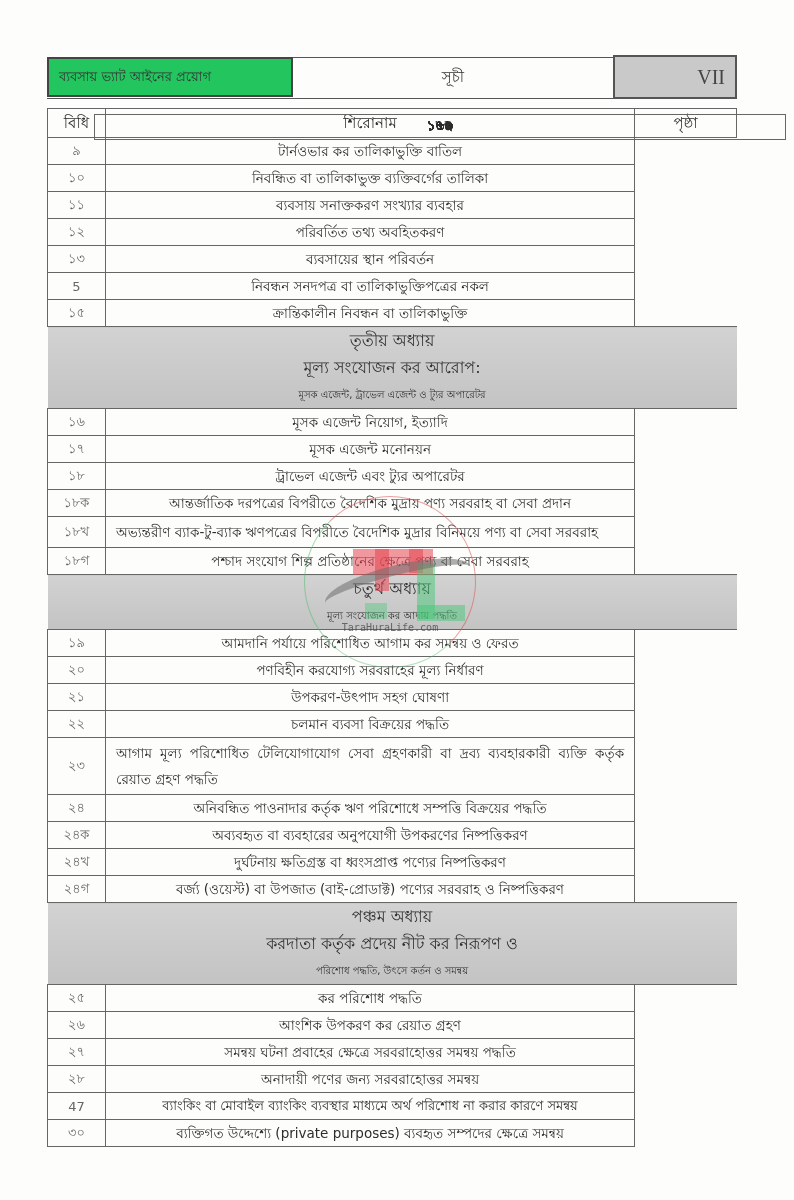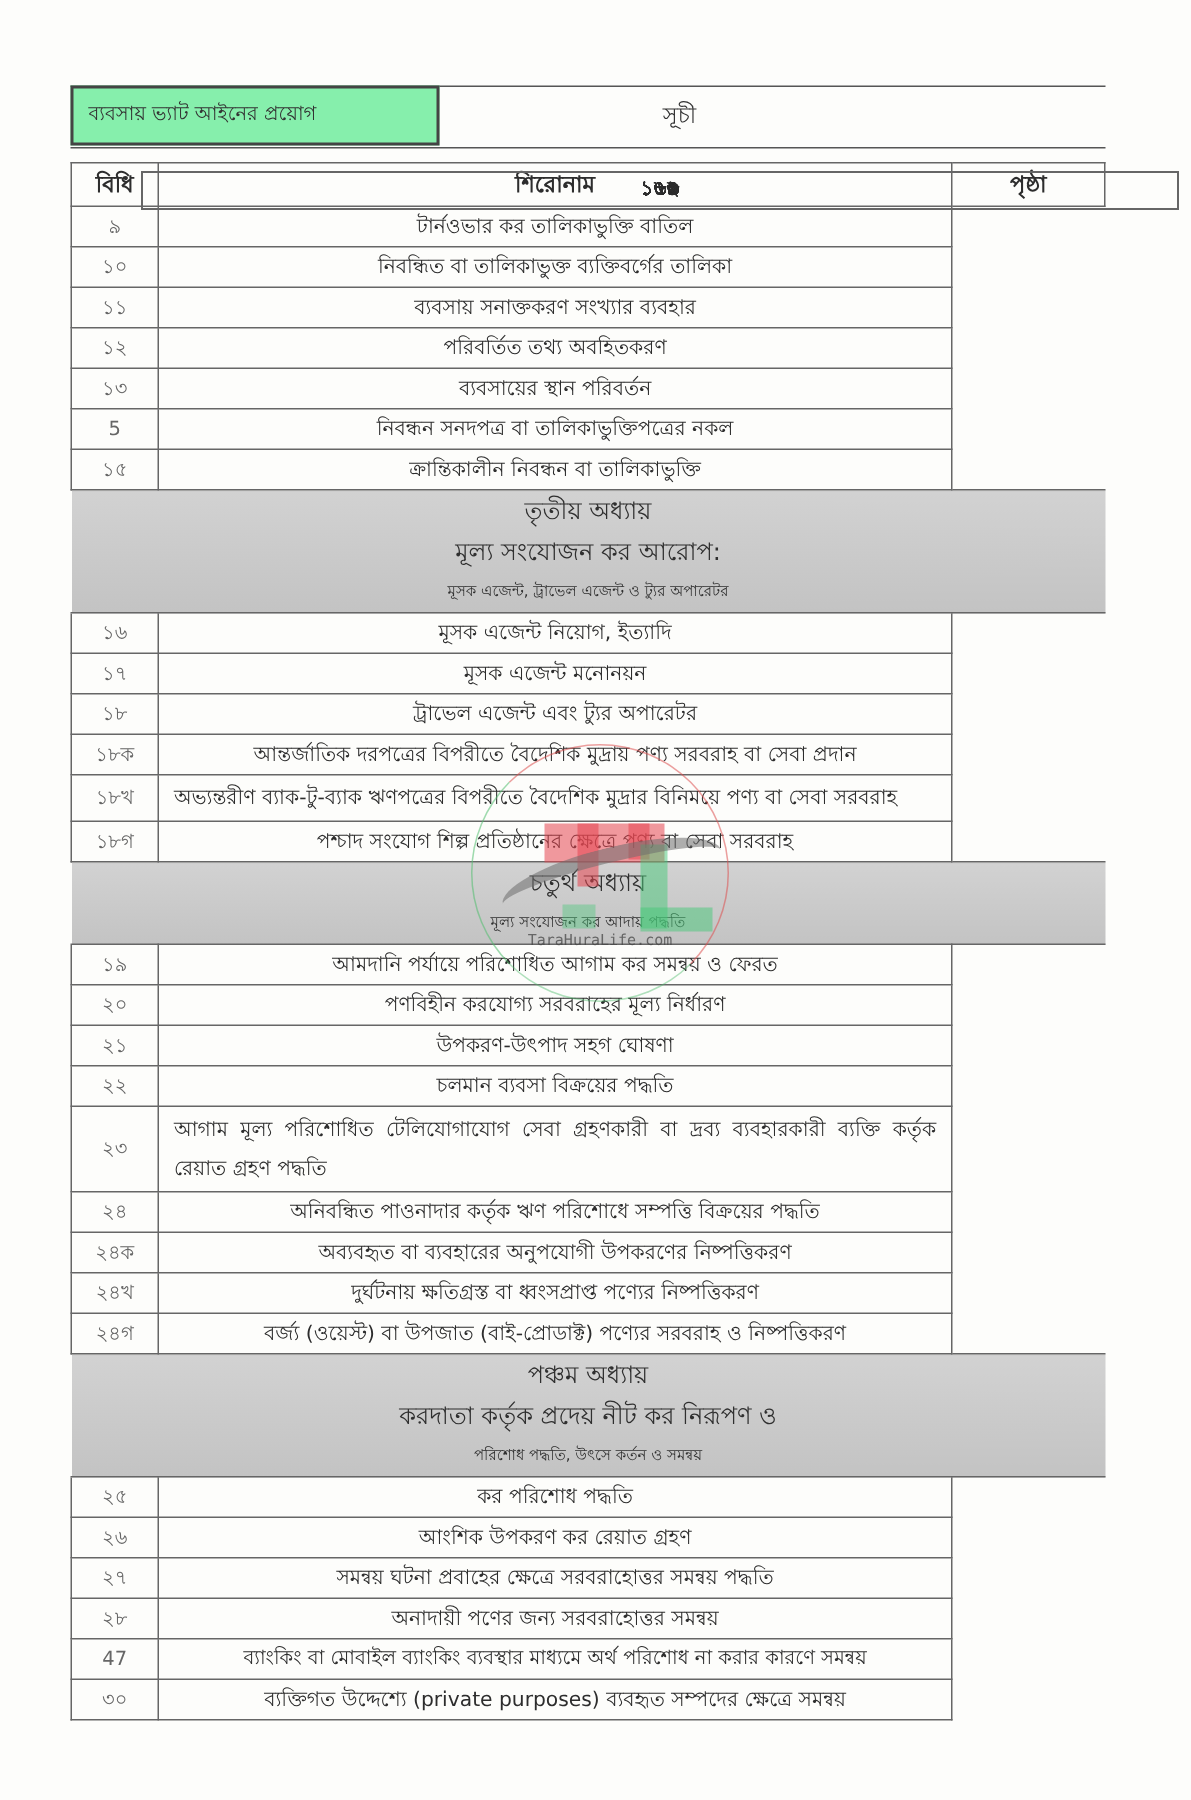--- a/index.html
+++ b/index.html
@@ -10,21 +10,21 @@
     color: #2a2a2a;
     position: relative;
     overflow: hidden;
   }
   .page { position: absolute; left: 47px; top: 57px; width: 690px; }
 
   
   .run-header { position: relative; height: 40px; border-top: 1px solid #555; border-bottom: 1px solid #555; }
   .run-left {
     position: absolute; left: 0; top: -1px; width: 246px; height: 40px;
-    background: #86efac; border: 2px solid #444; box-sizing: border-box;
+    background: #22c55e; border: 2px solid #444; box-sizing: border-box;
     font-size: 13px; line-height: 36px; padding-left: 10px; color: #333;
   }
   .run-center {
     position: absolute; left: 246px; top: 0; width: 320px; height: 38px;
     text-align: center; line-height: 38px; font-size: 15px; color: #333;
     padding-left: 0;
   }
   .run-right {
     position: absolute; right: 0; top: -3px; width: 124px; height: 44px;
     background: #c9c9c9; border: 2px solid #555; box-sizing: border-box;
@@ -36,37 +36,37 @@
   }
 
   
   table.toc {
     margin-top: 9px; width: 690px; border-collapse: collapse;
     font-size: 13.5px; color: #2d2d2d;
   }
   table.toc td, table.toc th {
     border: 1px solid #666; padding: 0; vertical-align: middle;
   }
-  table.toc th { font-weight: bold; height: 28px; font-size: 15px; }
+  table.toc th { font-weight: normal; height: 28px; font-size: 15px; }
   col.c1 { width: 58px; } col.c2 { width: 530px; } col.c3 { width: 102px; }
   td.rule { text-align: center; color: #666; font-size: 13px; }
   td.title { padding: 0 10px !important; text-align: center; line-height: 26px; }
   td.title.multi { text-align: justify; line-height: 26px; padding-top: 2px !important; padding-bottom: 2px !important; }
   td.page { text-align: center; }
   tr.row td { height: 24px; }
   tr.chapter td {
     background: linear-gradient(#d2d2d2, #c3c3c3);
     text-align: center; border-left: none; border-right: none;
   }
   .chap-line { display: block; line-height: 27px; font-size: 16px; color: #2f2f2f; }
   .chap-line.bold { font-size: 10px; }
 
   
   .watermark {
-    position: absolute; left: 314px; top: 496px; width: 170px; height: 170px;
+    position: absolute; left: 304px; top: 496px; width: 170px; height: 170px;
     border-radius: 50%;
     border: 1px solid rgba(220,80,80,0.55);
     border-left-color: rgba(80,190,110,0.55);
     border-bottom-color: rgba(80,190,110,0.45);
     pointer-events: none;
   }
   .wm-red { position: absolute; left: 48px; top: 52px; width: 80px; height: 26px; background: rgba(230,70,80,0.55); }
   .wm-red2 { position: absolute; left: 70px; top: 52px; width: 14px; height: 42px; background: rgba(230,70,80,0.55); }
   .wm-red3 { position: absolute; left: 104px; top: 52px; width: 14px; height: 24px; background: rgba(230,70,80,0.55); }
   .wm-green { position: absolute; left: 112px; top: 66px; width: 18px; height: 56px; background: rgba(70,200,120,0.5); }
@@ -82,20 +82,21 @@
     font-family: "DejaVu Sans Mono", monospace; font-size: 10px; color: rgba(70,70,70,0.75);
   }
 </style>
 </head>
 <body>
 
 <div class="page">
   <div class="run-header">
     <div class="run-left">ব্যবসায় ভ্যাট আইনের প্রয়োগ</div>
     <div class="run-center">সূচী</div>
+    <div class="run-right">VII</div>
   </div>
 
   <table class="toc">
     <colgroup>
         <col class="c1">
         <col class="c2">
         <col class="c3">
       </colgroup>
     <thead>
       <tr>

